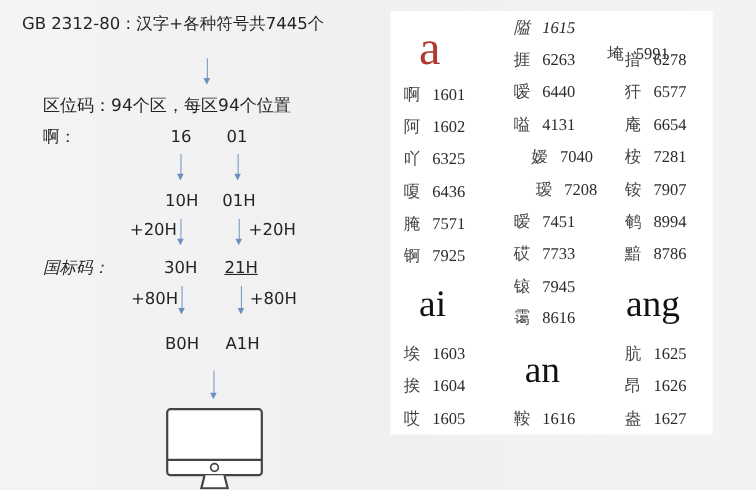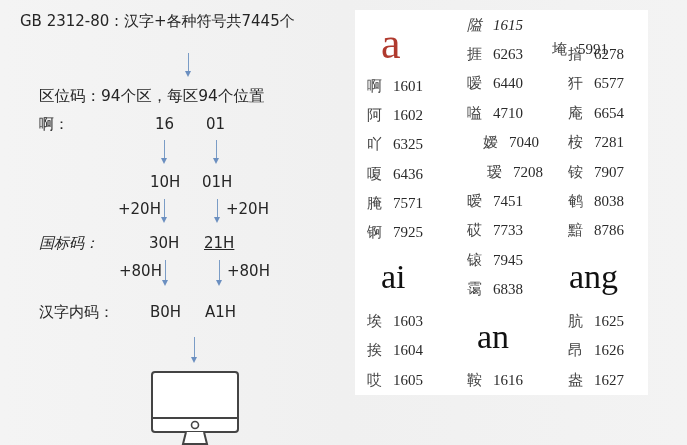--- a/index.html
+++ b/index.html
@@ -52,21 +52,20 @@
 
   <div class="abs t" style="left:39px; top:234px;font-style:italic;">国标码：</div>
   <div class="abs t" style="left:149px; top:234px;">30H</div>
   <div class="abs t" style="left:204px; top:234px;text-decoration:underline;">21H</div>
 
   <div class="abs t" style="left:119px; top:262px;">+80H</div>
   <div class="arrow" style="left:165px; top:260px; height:22px;"></div>
   <div class="arrow" style="left:219px; top:260px; height:22px;"></div>
   <div class="abs t" style="left:227px; top:262px;">+80H</div>
 
-  <div class="abs t" style="left:39px; top:303px;">汉字内码：</div>
   <div class="abs t" style="left:150px; top:303px;">B0H</div>
   <div class="abs t" style="left:205px; top:303px;">A1H</div>
 
   <div class="arrow" style="left:194px; top:337px; height:22px;"></div>
 
   <svg class="abs" style="left:150px; top:370px;" width="90" height="75" viewBox="0 0 90 75">
     <rect x="2" y="2" width="86" height="60" rx="3" ry="3" fill="#fff" stroke="#444" stroke-width="2"></rect>
     <line x1="2" y1="48" x2="88" y2="48" stroke="#444" stroke-width="2"></line>
     <circle cx="45" cy="55" r="3.5" fill="#fff" stroke="#444" stroke-width="1.6"></circle>
     <path d="M36 62 L33 74 L57 74 L54 62" fill="#fff" stroke="#444" stroke-width="2"></path>
@@ -85,39 +84,39 @@
 
     <div class="head serif" style="left:26px; top:248px; font-size:34px; line-height:38px;">ai</div>
 
     <div class="entry serif" style="left:12px; top:302px;"><span class="ch">埃</span><span>1603</span></div>
     <div class="entry serif" style="left:12px; top:331px;"><span class="ch">挨</span><span>1604</span></div>
     <div class="entry serif" style="left:12px; top:361px;"><span class="ch">哎</span><span>1605</span></div>
 
     <div class="entry serif" style="left:112px; top:6px;font-style:italic;"><span class="ch">隘</span><span>1615</span></div>
     <div class="entry serif" style="left:112px; top:35px;"><span class="ch">捱</span><span>6263</span></div>
     <div class="entry serif" style="left:112px; top:64px;"><span class="ch">嗳</span><span>6440</span></div>
-    <div class="entry serif" style="left:112px; top:94px;"><span class="ch">嗌</span><span>4710</span></div>
+    <div class="entry serif" style="left:112px; top:94px;"><span class="ch">嗌</span><span>4131</span></div>
     <div class="entry serif" style="left:128px; top:123px;"><span class="ch">嫒</span><span>7040</span></div>
     <div class="entry serif" style="left:112px; top:153px;margin-left:20px;"><span class="ch">瑷</span><span>7208</span></div>
     <div class="entry serif" style="left:112px; top:182px;"><span class="ch">暧</span><span>7451</span></div>
     <div class="entry serif" style="left:112px; top:211px;"><span class="ch">砹</span><span>7733</span></div>
     <div class="entry serif" style="left:112px; top:241px;"><span class="ch">锿</span><span>7945</span></div>
-    <div class="entry serif" style="left:112px; top:270px;"><span class="ch">霭</span><span>6838</span></div>
+    <div class="entry serif" style="left:112px; top:270px;"><span class="ch">霭</span><span>8616</span></div>
 
     <div class="head serif" style="left:122px; top:308px; font-size:34px; line-height:38px;">an</div>
 
     <div class="entry serif" style="left:112px; top:361px;"><span class="ch">鞍</span><span>1616</span></div>
 
     <div class="entry serif" style="left:197px; top:6px;margin-top:24px;"><span class="ch">埯</span><span>5991</span></div>
     <div class="entry serif" style="left:213px; top:35px;"><span class="ch">揞</span><span>6278</span></div>
     <div class="entry serif" style="left:213px; top:64px;"><span class="ch">犴</span><span>6577</span></div>
     <div class="entry serif" style="left:213px; top:94px;"><span class="ch">庵</span><span>6654</span></div>
     <div class="entry serif" style="left:213px; top:123px;"><span class="ch">桉</span><span>7281</span></div>
     <div class="entry serif" style="left:213px; top:153px;"><span class="ch">铵</span><span>7907</span></div>
-    <div class="entry serif" style="left:213px; top:182px;"><span class="ch">鹌</span><span>8038</span></div>
+    <div class="entry serif" style="left:213px; top:182px;"><span class="ch">鹌</span><span>8994</span></div>
     <div class="entry serif" style="left:213px; top:211px;"><span class="ch">黯</span><span>8786</span></div>
 
     <div class="head serif" style="left:214px; top:248px; font-size:34px; line-height:38px;">ang</div>
 
     <div class="entry serif" style="left:213px; top:302px;"><span class="ch">肮</span><span>1625</span></div>
     <div class="entry serif" style="left:213px; top:331px;"><span class="ch">昂</span><span>1626</span></div>
     <div class="entry serif" style="left:213px; top:361px;"><span class="ch">盎</span><span>1627</span></div>
   </div>
 </div>
 

